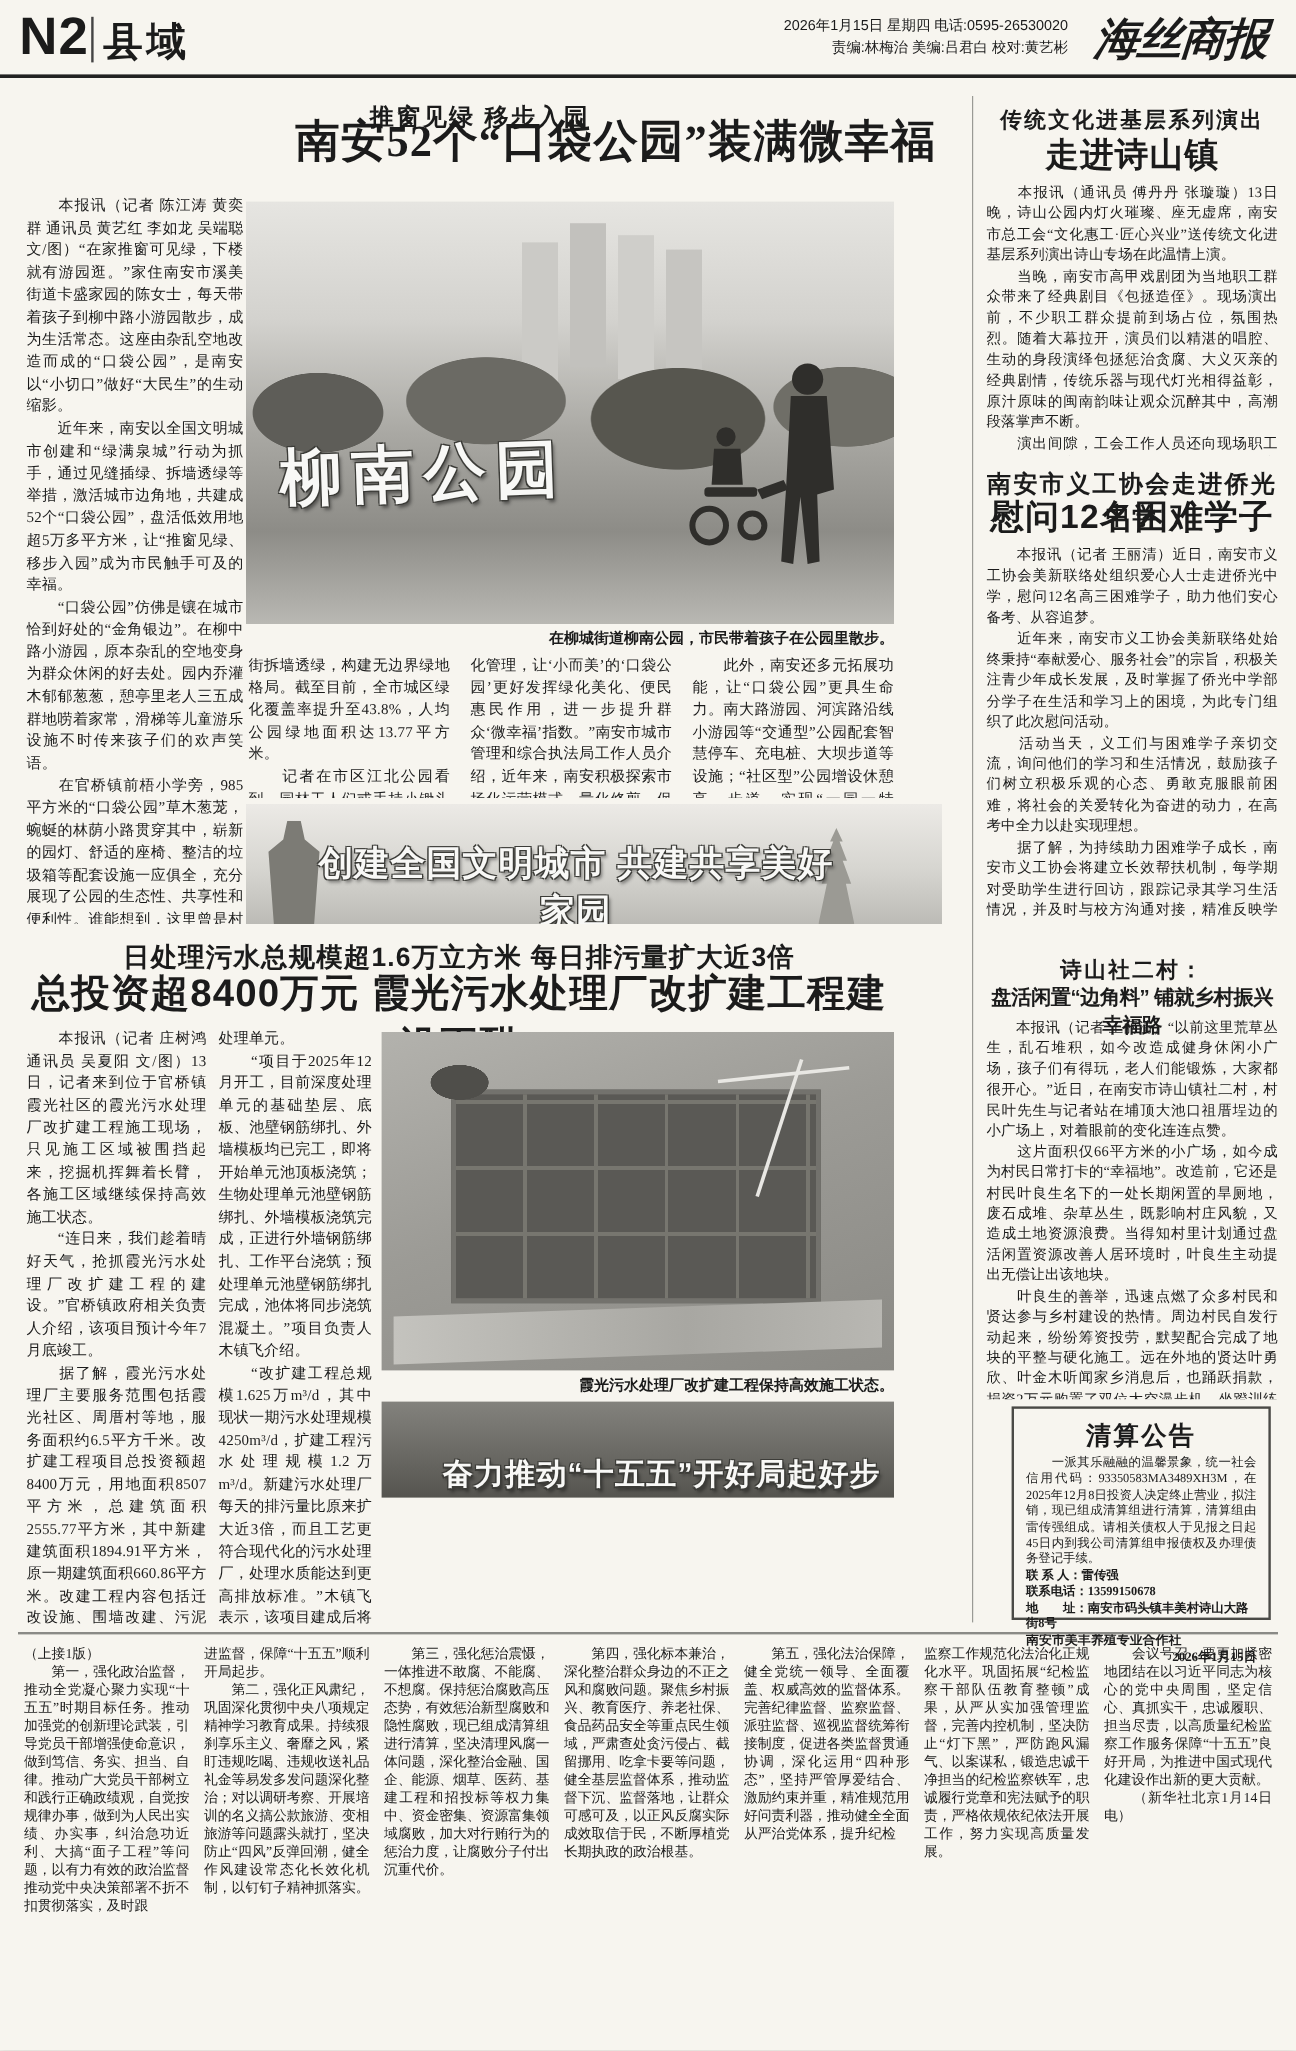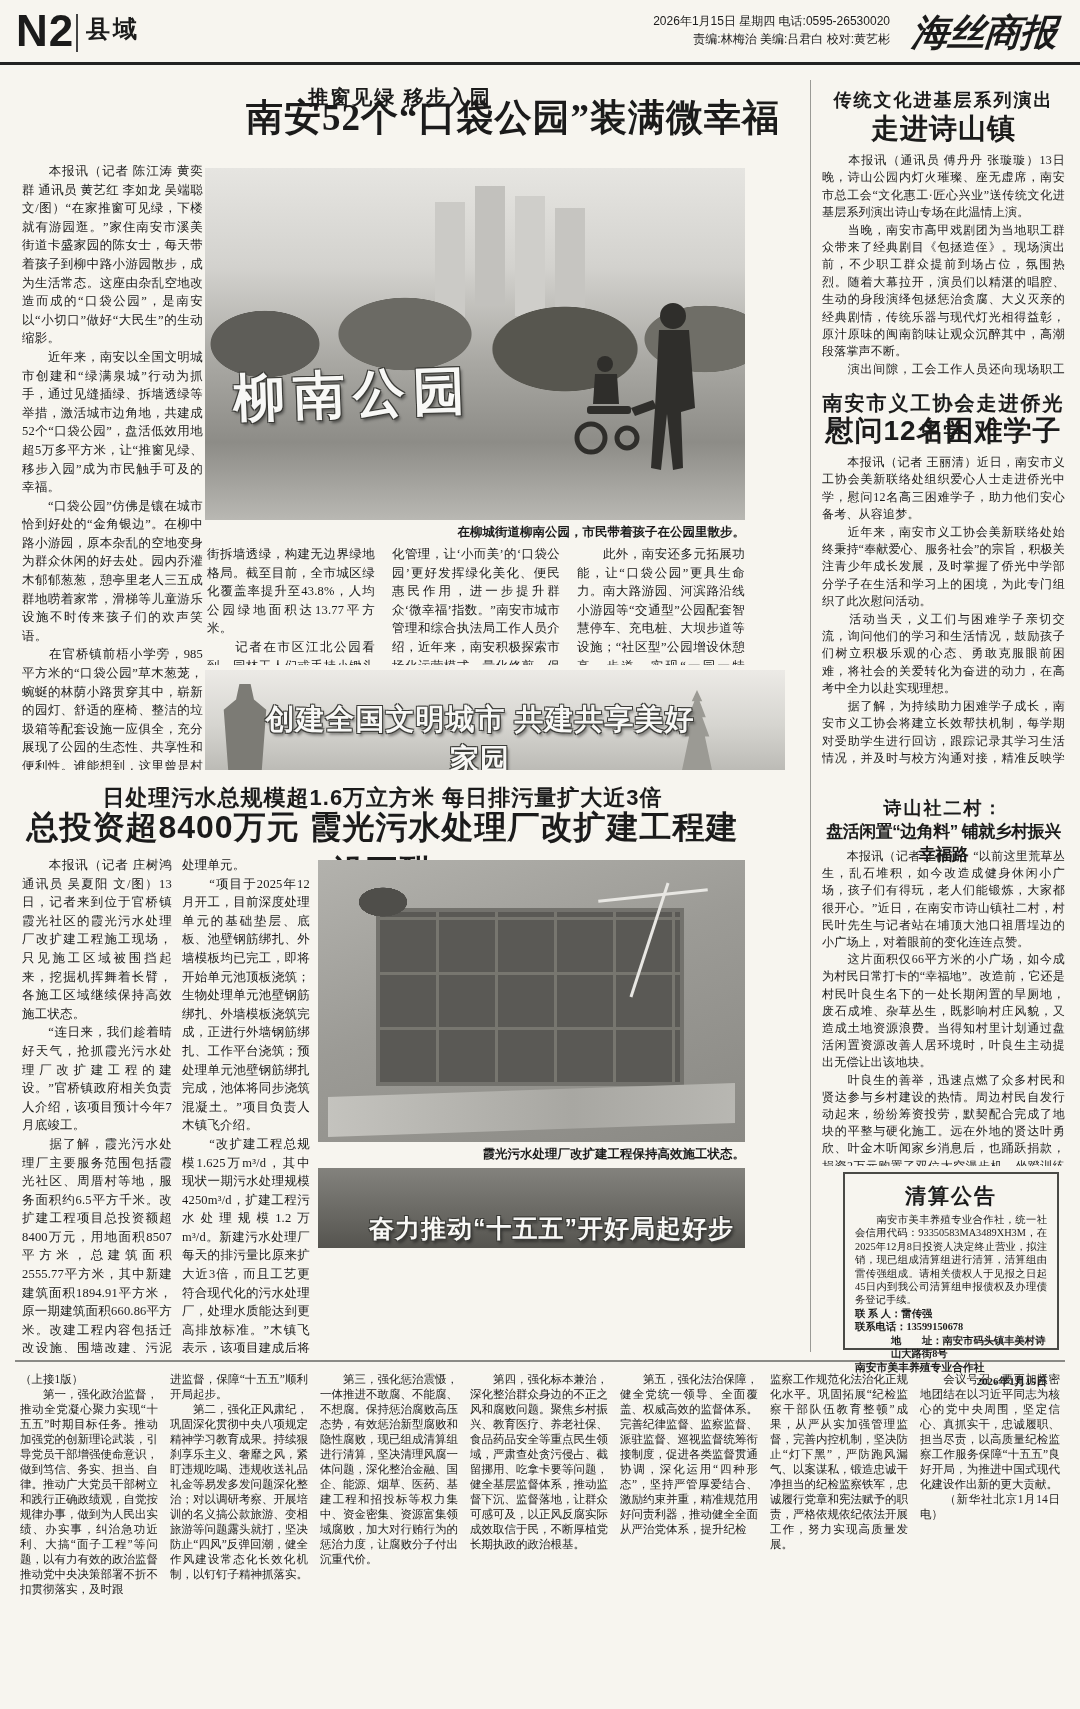--- a/index.html
+++ b/index.html
@@ -23,21 +23,21 @@
                 2px 3px 3px rgba(0,0,0,.45);}
   .noticebox{border:2px solid #4a4a46;background:#f7f5ef;padding:8px 10px;box-sizing:border-box;}
 </style>
 </head>
 <body>
 
 <div class="page">
 
   <div class="abs" style="left:16px;top:6px;font-family:'Liberation Sans',sans-serif;font-weight:bold;font-size:44px;letter-spacing:1px;">N2</div>
   <div class="abs" style="left:76px;top:14px;width:2px;height:38px;background:#444;"></div>
-  <div class="abs" style="left:86px;top:13px;font-family:'Liberation Sans',sans-serif;font-weight:bold;font-size:24px;letter-spacing:3px;">县域</div>
+  <div class="abs" style="left:86px;top:13px;font-family:'Liberation Sans',sans-serif;font-weight:bold;font-size:33px;letter-spacing:3px;">县域</div>
   <div class="abs" style="left:540px;top:12px;width:350px;text-align:right;font-size:12px;line-height:18px;font-family:'Liberation Sans',sans-serif;">
     <div>2026年1月15日 星期四 电话:0595-26530020</div>
     <div>责编:林梅治 美编:吕君白 校对:黄艺彬</div>
   </div>
   <div class="abs" style="left:900px;top:8px;width:168px;text-align:center;font-size:37px;font-weight:bold;font-style:italic;transform:skewX(-4deg);letter-spacing:-1px;">海丝商报</div>
   <div class="abs rule" style="left:0;top:62px;width:1080px;height:2.5px;"></div>
 
   <div class="abs" style="left:810px;top:80px;width:1px;height:1272px;background:#9a9a95;"></div>
 
   <div class="abs kicker" style="left:20px;top:84px;width:760px;">推窗见绿 移步入园</div>
@@ -126,24 +126,24 @@
 
   <div class="abs kicker" style="left:822px;top:796px;width:243px;font-size:18px;">诗山社二村：</div>
   <div class="abs headline" style="left:818px;top:820px;width:251px;font-size:17px;letter-spacing:-0.5px;font-family:'Liberation Sans',sans-serif;">盘活闲置“边角料” 铺就乡村振兴幸福路</div>
   <div class="abs coltext" style="left:822px;top:848px;width:243px;height:318px;font-size:12px;line-height:17.2px;">　　本报讯（记者 王丽清）“以前这里荒草丛生，乱石堆积，如今改造成健身休闲小广场，孩子们有得玩，老人们能锻炼，大家都很开心。”近日，在南安市诗山镇社二村，村民叶先生与记者站在埔顶大池口祖厝埕边的小广场上，对着眼前的变化连连点赞。
 　　这片面积仅66平方米的小广场，如今成为村民日常打卡的“幸福地”。改造前，它还是村民叶良生名下的一处长期闲置的旱厕地，废石成堆、杂草丛生，既影响村庄风貌，又造成土地资源浪费。当得知村里计划通过盘活闲置资源改善人居环境时，叶良生主动提出无偿让出该地块。
 　　叶良生的善举，迅速点燃了众多村民和贤达参与乡村建设的热情。周边村民自发行动起来，纷纷筹资投劳，默契配合完成了地块的平整与硬化施工。远在外地的贤达叶勇欣、叶金木听闻家乡消息后，也踊跃捐款，捐资2万元购置了双位太空漫步机、坐蹬训练器等10套健身器材。
 　　如今，走进这片改造后的小广场，健身器材排列整齐，地面干净整洁，不时有村民带着孩子前来玩耍、老人们围坐在一起闲话家常，一派其乐融融的温馨景象。</div>
 
   <div class="abs noticebox" style="left:843px;top:1172px;width:216px;height:178px;">
     <div style="text-align:center;font-size:21px;font-weight:bold;letter-spacing:2px;font-family:'Liberation Sans',sans-serif;">清算公告</div>
-    <div class="smallcol" style="font-size:10.3px;line-height:13.4px;margin-top:3px;">　　南安市美丰养殖专业合作社，统一社会信用代码：93350583MA3489XH3M，在2025年12月8日投资人决定终止营业，拟注销，现已组成清算组进行清算，清算组由雷传强组成。请相关债权人于见报之日起45日内到我公司清算组申报债权及办理债务登记手续。</div>
+    <div class="smallcol" style="font-size:10.3px;line-height:13.4px;margin-top:3px;">　　一派其乐融融的温馨景象，统一社会信用代码：93350583MA3489XH3M，在2025年12月8日投资人决定终止营业，拟注销，现已组成清算组进行清算，清算组由雷传强组成。请相关债权人于见报之日起45日内到我公司清算组申报债权及办理债务登记手续。</div>
     <div style="font-size:10.3px;line-height:13.4px;font-weight:bold;">联 系 人：雷传强</div>
     <div style="font-size:10.3px;line-height:13.4px;font-weight:bold;">联系电话：13599150678</div>
-    <div style="font-size:10.3px;line-height:13.4px;font-weight:bold;margin-left:36px;">地　　址：南安市码头镇丰美村诗山大路街8号</div>
+    <div style="font-size:10.3px;line-height:13.4px;font-weight:bold;">地　　址：南安市码头镇丰美村诗山大路街8号</div>
     <div style="font-size:10.8px;line-height:14px;font-weight:bold;">南安市美丰养殖专业合作社</div>
     <div style="text-align:right;font-size:10.8px;line-height:14px;font-weight:bold;">2026年1月15日</div>
   </div>
 
   <div class="abs grayrule" style="left:15px;top:1360px;width:1050px;height:1.5px;"></div>
 
   <div class="abs smallcol" style="left:20px;top:1372px;width:138px;height:328px;">（上接1版）
 　　第一，强化政治监督，推动全党凝心聚力实现“十五五”时期目标任务。推动加强党的创新理论武装，引导党员干部增强使命意识，做到笃信、务实、担当、自律。推动广大党员干部树立和践行正确政绩观，自觉按规律办事，做到为人民出实绩、办实事，纠治急功近利、大搞“面子工程”等问题，以有力有效的政治监督推动党中央决策部署不折不扣贯彻落实，及时跟</div>
   <div class="abs smallcol" style="left:170px;top:1372px;width:138px;height:328px;">进监督，保障“十五五”顺利开局起步。
 　　第二，强化正风肃纪，巩固深化贯彻中央八项规定精神学习教育成果。持续狠刹享乐主义、奢靡之风，紧盯违规吃喝、违规收送礼品礼金等易发多发问题深化整治；对以调研考察、开展培训的名义搞公款旅游、变相旅游等问题露头就打，坚决防止“四风”反弹回潮，健全作风建设常态化长效化机制，以钉钉子精神抓落实。</div>

